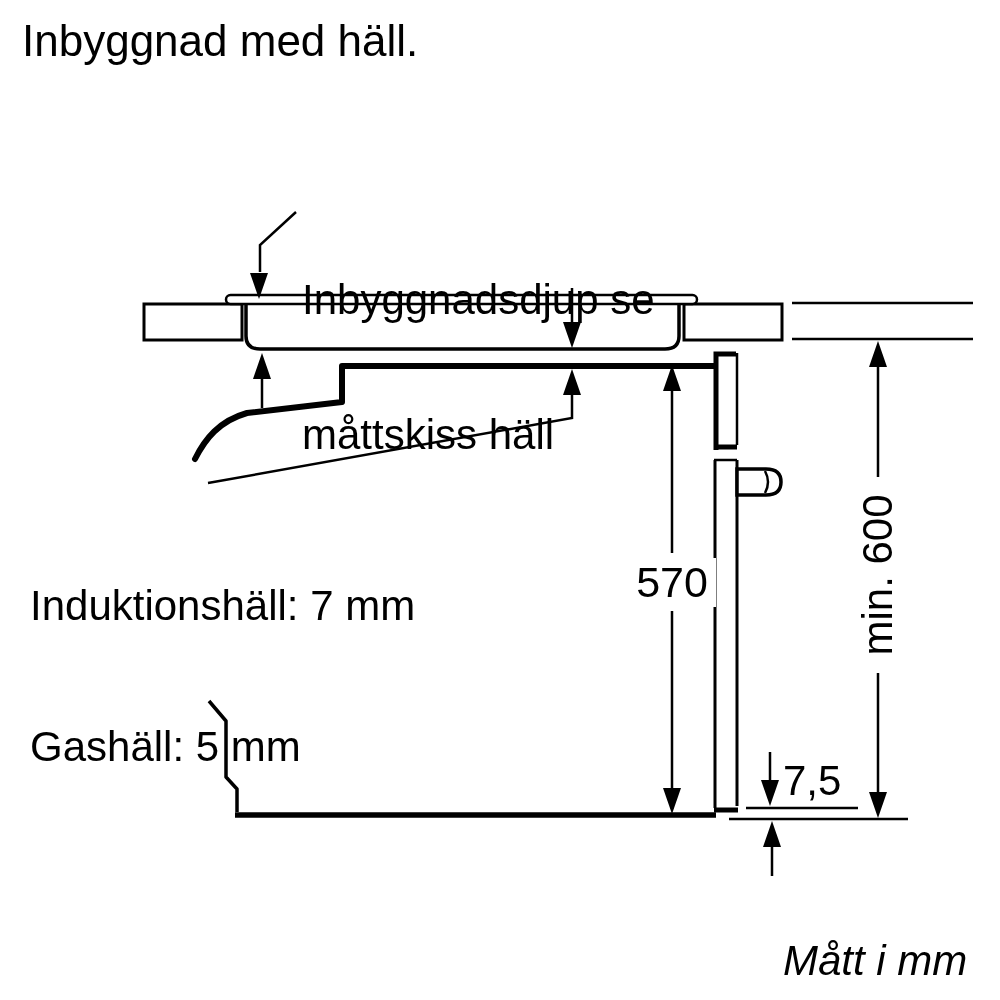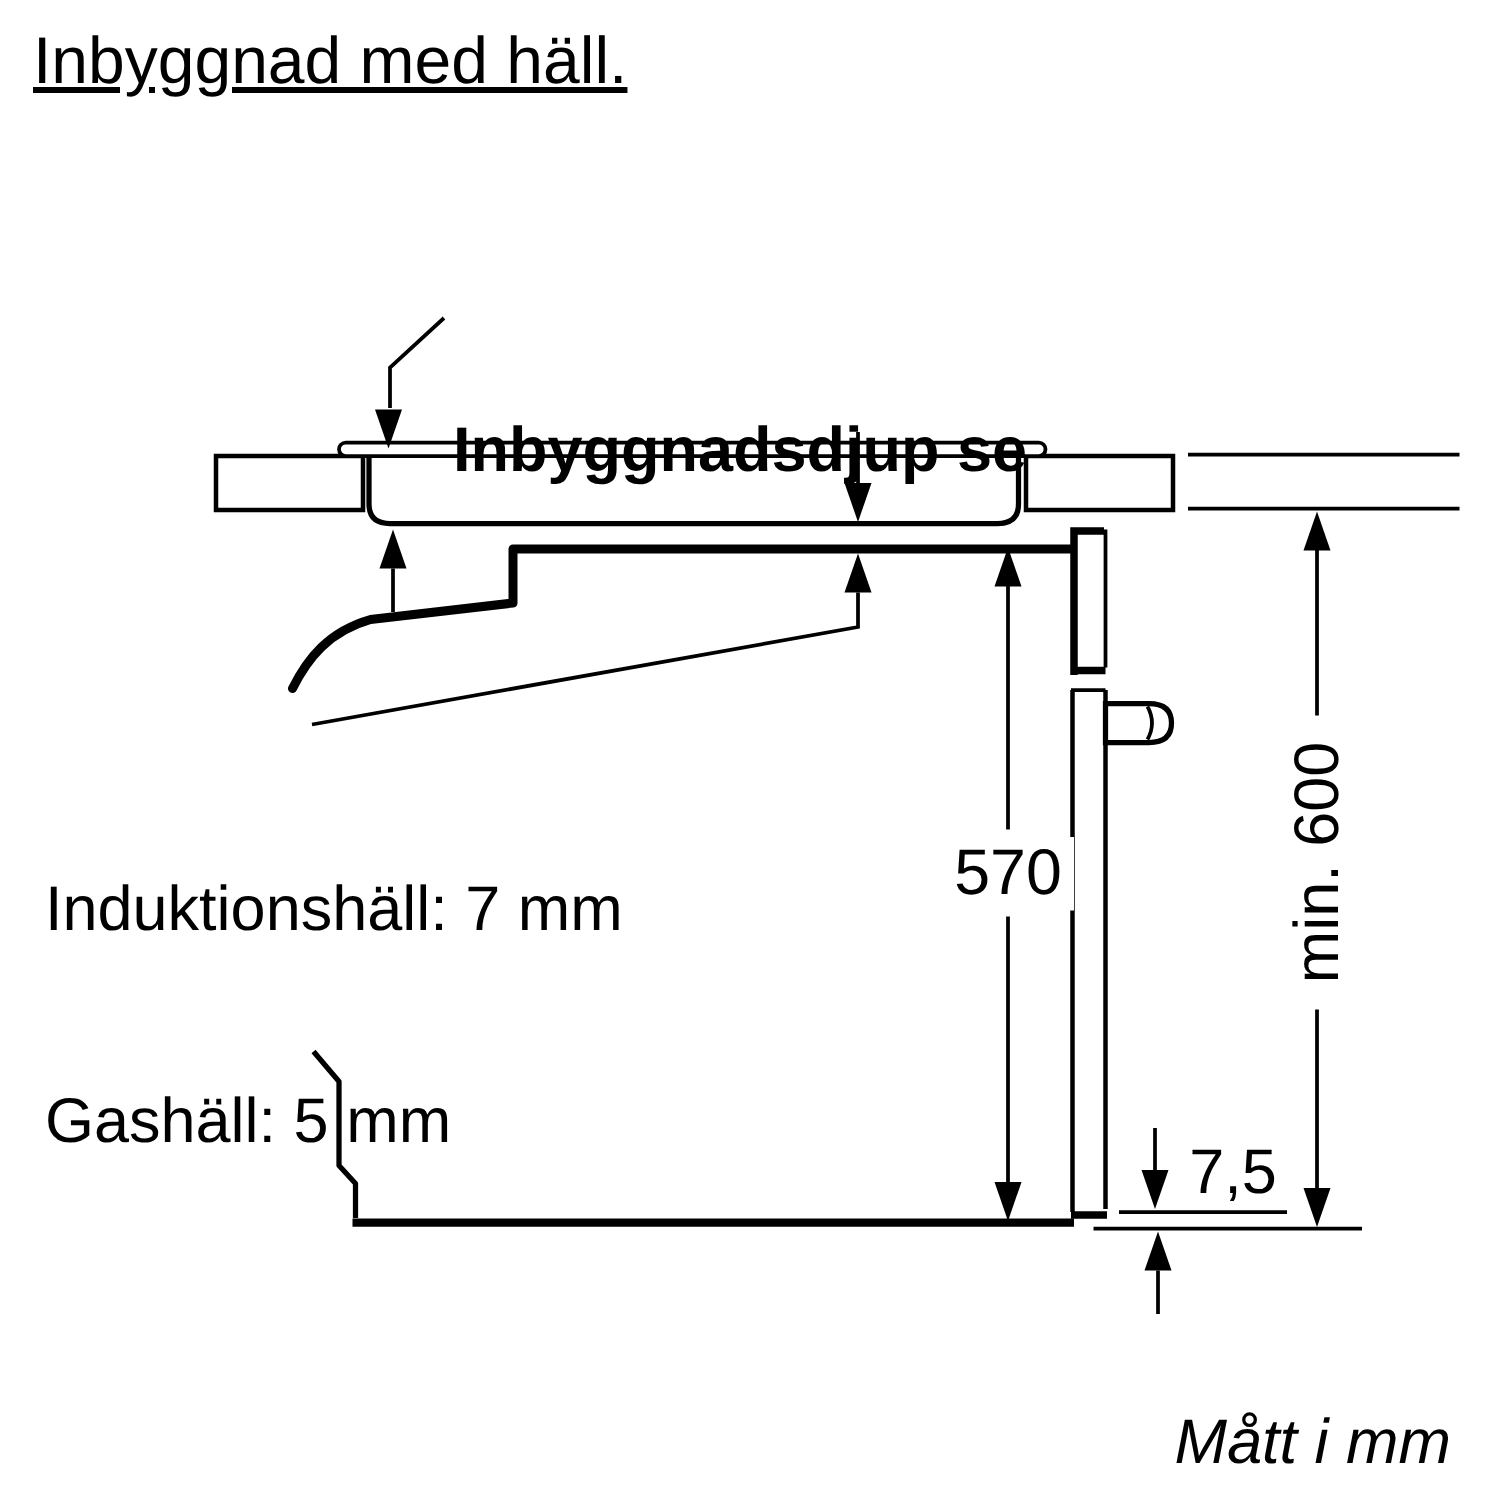--- a/index.html
+++ b/index.html
@@ -11,26 +11,26 @@
     background: var(--bg);
     font-family: "Liberation Sans", sans-serif;
     color: var(--line);
     overflow: hidden;
   }
   svg.drawing { position: absolute; left: 0; top: 0; }
   svg .ln { stroke: var(--line); fill: none; }
   svg .fw { fill: #ffffff; }
   svg .ar { fill: var(--line); stroke: none; }
   .txt { position: absolute; white-space: pre; color: var(--line); }
-  .title-text { left: 22px; top: 16px; font-size: 44px; text-decoration: underline; }
-  .annotation { left: 302px; top: 187px; font-size: 42px; line-height: 45px; font-weight: bold; }
+  .title-text { left: 22px; top: 16px; font-size: 44px; }
+  .annotation { left: 302px; top: 187px; font-size: 42px; line-height: 45px; }
   .note { left: 30px; top: 488px; font-size: 42px; line-height: 47px; }
   .dim { background: #ffffff; }
   .dim-570 { left: 628px; top: 558px; width: 88px; font-size: 43px; text-align: center; }
-  .dim-75  { left: 783px; top: 757px; width: 78px; font-size: 42px; text-align: center; }
+  .dim-75  { left: 783px; top: 757px; width: 78px; font-size: 42px; }
   .dim-600 {
     left: 786px; top: 551px; width: 184px; height: 48px;
     font-size: 42px; text-align: center; line-height: 48px;
     transform: rotate(-90deg);
   }
   .units-note { left: 783px; top: 937px; font-size: 42px; font-style: italic; }
 </style>
 </head>
 <body>
 
@@ -117,20 +117,21 @@
     <polygon class="ar" points="770,806 761,780 779,780"></polygon>
     <path class="ln" d="M772,876 V847" stroke-width="2.5"></path>
     <polygon class="ar" points="772,821 763,847 781,847"></polygon>
   </g>
 </svg>
 
 <div class="txt title-text">Inbyggnad med häll.</div>
 
 <div class="txt annotation">
   <span style="display:block">Inbyggnadsdjup se</span>
+  <span style="display:block">måttskiss häll</span>
 </div>
 
 <div class="txt note">
   <span style="display:block">Induktionshäll: 7 mm</span>
   <span style="display:block">Gashäll: 5 mm</span>
   
 </div>
 
 <div class="txt dim dim-570">570</div>
 

